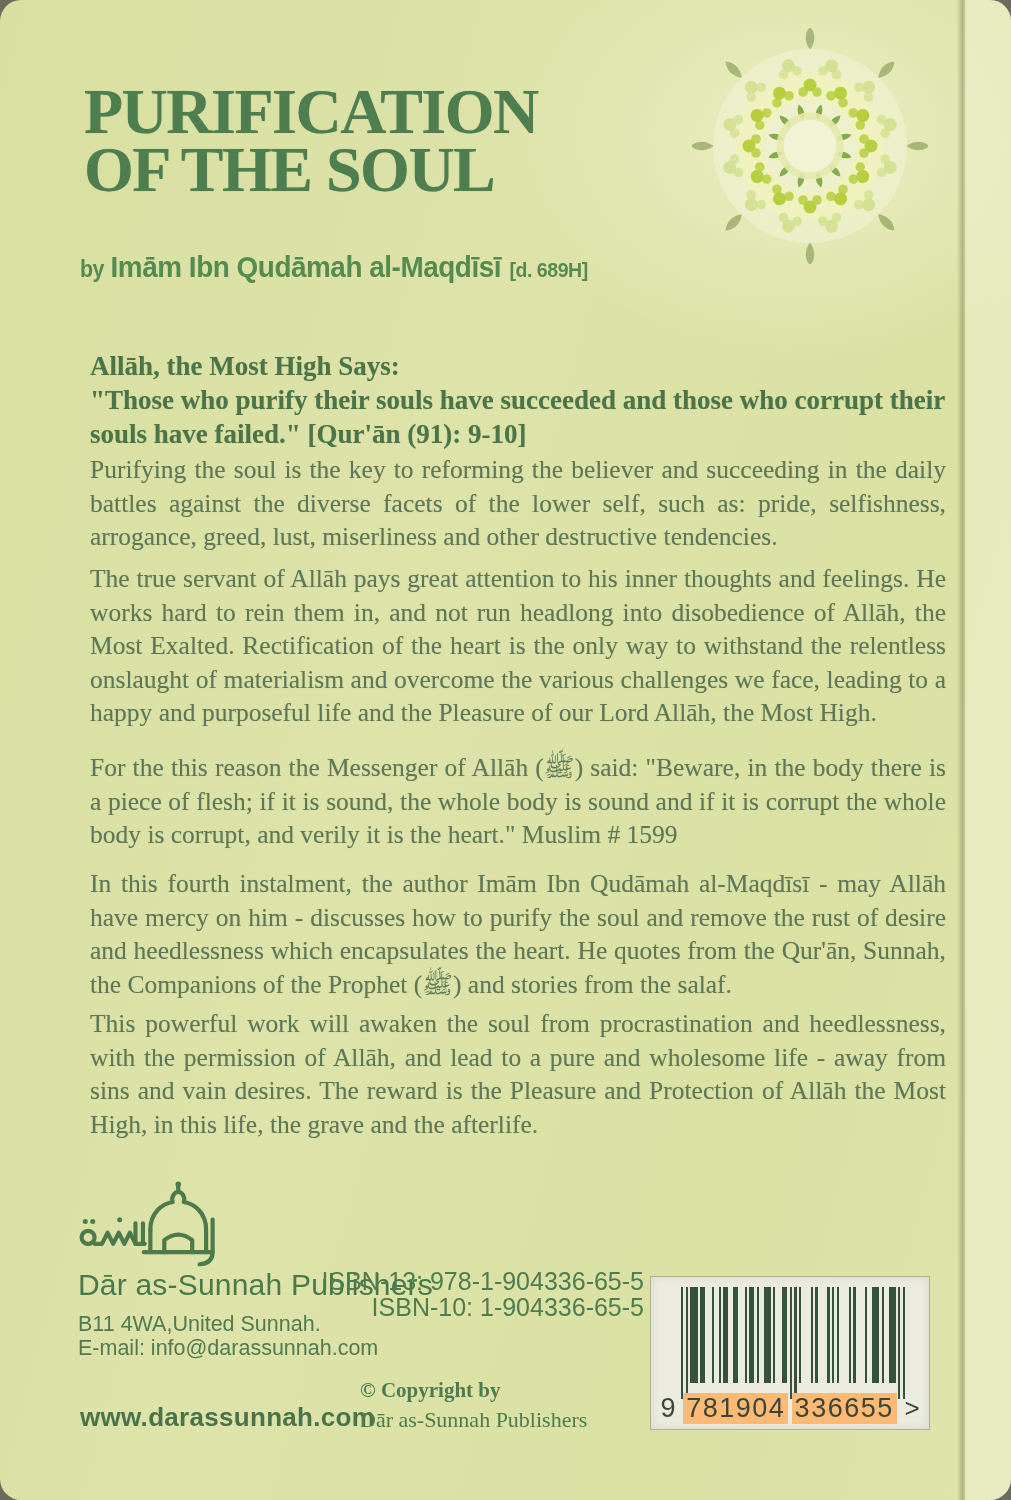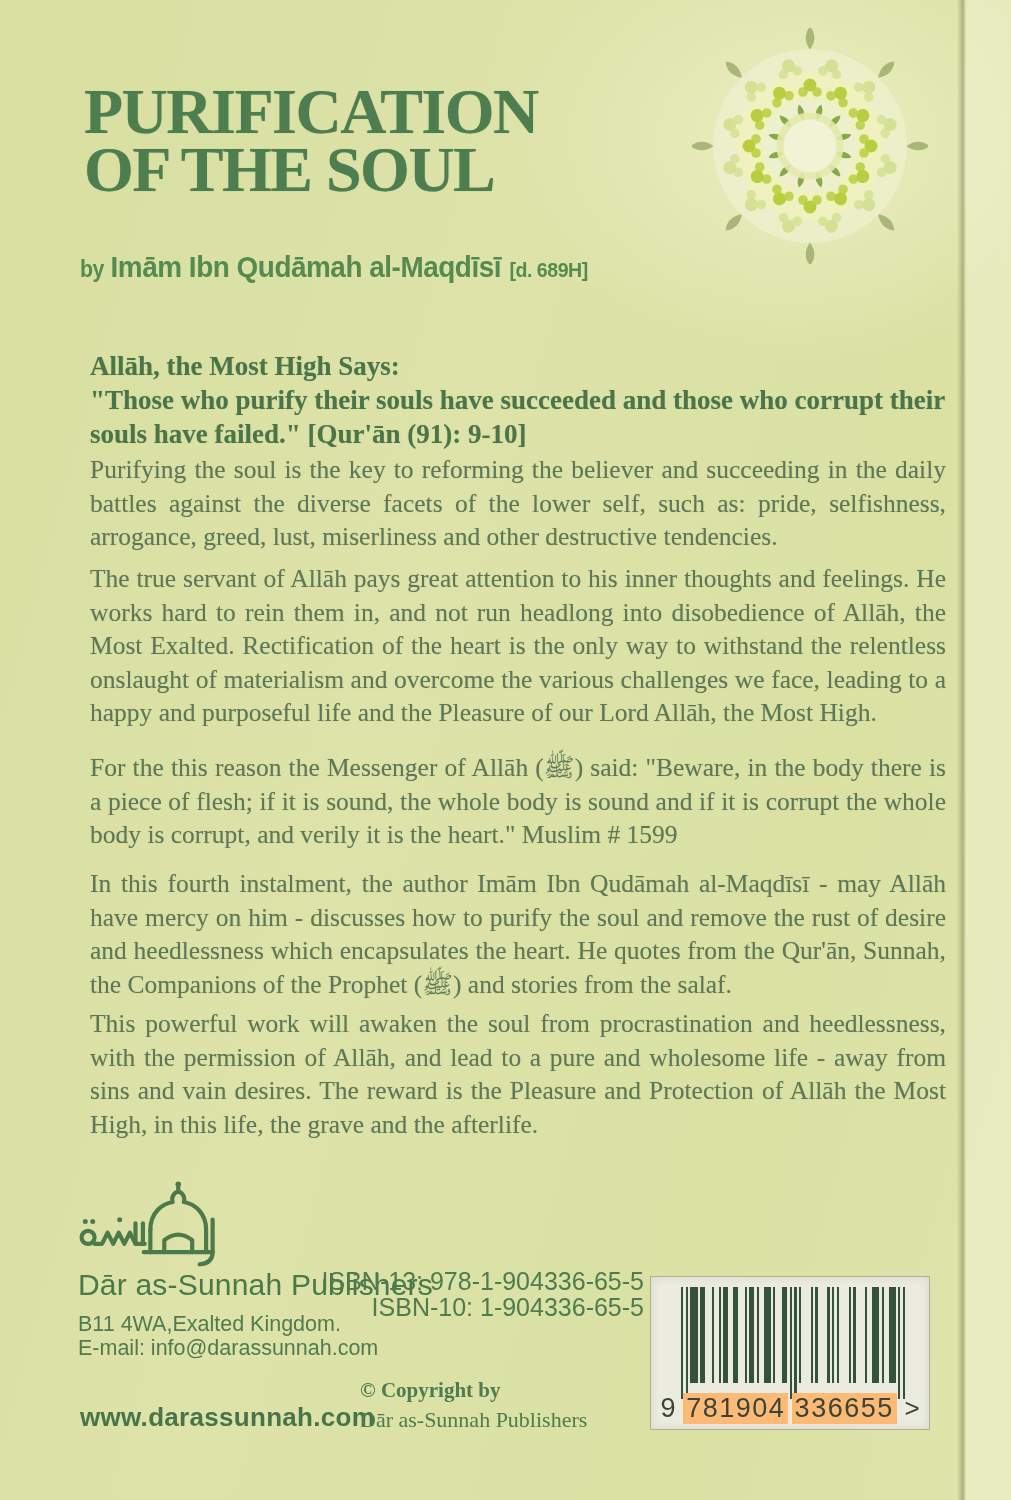--- a/index.html
+++ b/index.html
@@ -2,20 +2,21 @@
 <html><head>
 <meta charset="utf-8">
 <style>
   html,body{margin:0;padding:0;background:#6b6b5e;}
   .page{
     position:relative;width:1011px;height:1500px;margin:0 auto;overflow:hidden;
     font-family:"Liberation Serif",serif;
     background:
       radial-gradient(420px 320px at 810px 140px, rgba(246,248,216,.55), rgba(246,248,216,0) 70%),
       linear-gradient(105deg,#d8dfa0 0%,#dde3a9 40%,#dae1a3 75%,#dfe4ac 100%);
+    border-radius: 21px;
   }
   
   .title{
     position:absolute;left:84px;top:83px;
     font-size:64px;line-height:58px;font-weight:bold;letter-spacing:-1.5px;
     color:#4e7e50;margin:0;text-shadow:0 0 1px rgba(78,126,80,.45);
   }
   .byline{
     position:absolute;left:80px;top:250px;white-space:nowrap;
     font-family:"Liberation Sans",sans-serif;font-weight:bold;color:#558a50;
@@ -194,21 +195,21 @@
     <g fill="#4d7a4a" stroke="none">
       <circle cx="110" cy="12" r="3"></circle>
       <circle cx="10" cy="52" r="2.7"></circle>
       <circle cx="18" cy="52" r="2.7"></circle>
       <circle cx="47" cy="50" r="2.7"></circle>
     </g>
   </svg>
 
   <div class="pub-name">Dār as-Sunnah Publishers</div>
   <div class="address">
-    <div>B11 4WA,Exalted Kingdom.</div>
+    <div>B11 4WA,United Sunnah.</div>
     <div>E-mail: info@darassunnah.com</div>
   </div>
   <div class="website">www.darassunnah.com</div>
 
   <div class="isbn">
     <div>ISBN-13: 978-1-904336-65-5</div>
     <div>ISBN-10: 1-904336-65-5</div>
   </div>
 
   <div class="copyright">

